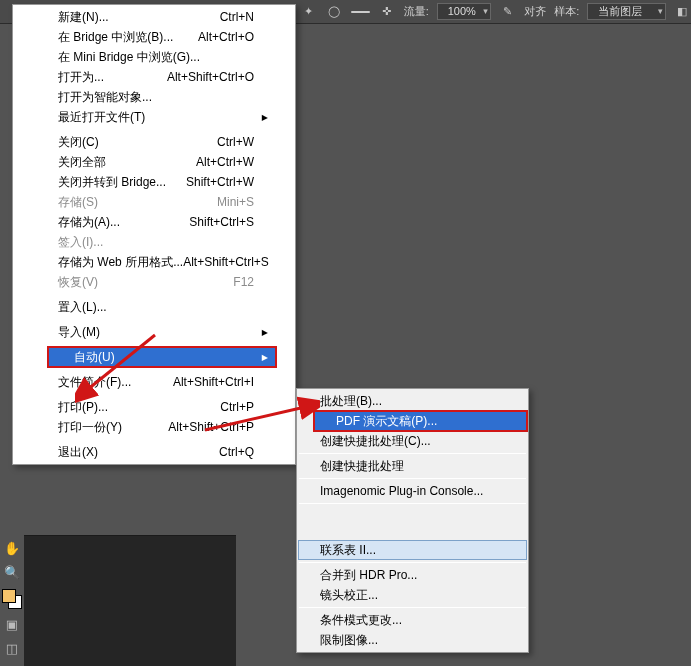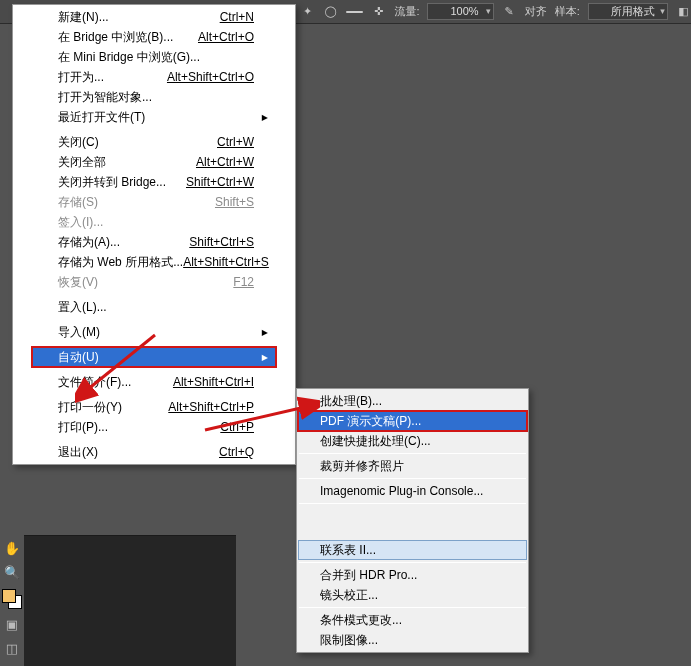--- a/index.html
+++ b/index.html
@@ -31,21 +31,21 @@
     width: 18px; height: 18px;
     display: inline-flex;
     align-items: center; justify-content: center;
     color: #c6c6c6;
   }
   .topbar .combo {
     background: #3a3a3a;
     border: 1px solid #666;
     color: #ddd;
     height: 17px;
-    padding: 0 14px 0 22px;
+    padding: 0 14px 0 10px;
     position: relative;
     font-size: 11px;
     line-height: 15px;
   }
   .topbar .combo::after{
     content:"▾";
     position:absolute; right:2px; top:0;
     font-size:9px; color:#bbb;
   }
   .topbar .lbl { color:#d0d0d0; }
@@ -105,32 +105,32 @@
     height: 20px;
     padding: 0 22px 0 26px;
     color: #000;
     position: relative;
     white-space: nowrap;
   }
   .menu-item.disabled { color: #8b8b8b; text-align: right; }
   .menu-item .shortcut {
     margin-left: auto;
     color: inherit;
-    text-decoration: underline;
   }
   .menu-item.has-sub::after{
     content:"▶";
     position:absolute;
     right:8px;
     font-size:8px;
     color:inherit;
   }
   .menu-item.selected {
     background:#2f6fd0;
     color:#fff;
+    margin-left:16px;
   }
   .menu-item.selected.has-sub::after{ color:#fff; }
   .menu-sep{
     height:1px;
     margin:2px 1px;
     background:#c9c9c9;
     border-bottom:1px solid #fff;
   }
   .menu-item.boxed{
     outline:2px solid #d01616;
@@ -172,21 +172,21 @@
 <div class="topbar">
   <span class="icon-btn">✦</span>
   <span class="icon-btn">◯</span>
   <span class="dash"></span>
   <span class="icon-btn">✜</span>
   <span class="lbl">流量:</span>
   <span class="combo">100%</span>
   <span class="icon-btn">✎</span>
   <span class="lbl">对齐</span>
   <span class="lbl">样本:</span>
-  <span class="combo" style="width:80px">所用格式</span>
+  <span class="combo" style="width:80px">当前图层</span>
   <span class="icon-btn">◧</span>
 </div>
 
 <div class="canvas-area"></div>
 
 <div class="left-tool-strip">
   <div class="tool">✋</div>
   <div class="tool">🔍</div>
   <div class="swatch-pair">
     <div class="bg"></div>
@@ -229,28 +229,28 @@
   <div class="menu-item">
     <span>关闭全部</span>
     <span class="shortcut">Alt+Ctrl+W</span>
   </div>
   <div class="menu-item">
     <span>关闭并转到 Bridge...</span>
     <span class="shortcut">Shift+Ctrl+W</span>
   </div>
   <div class="menu-item disabled">
     <span>存储(S)</span>
-    <span class="shortcut">Shift+S</span>
+    <span class="shortcut">Mini+S</span>
+  </div>
+  <div class="menu-item">
+    <span>存储为(A)...</span>
+    <span class="shortcut">Shift+Ctrl+S</span>
   </div>
   <div class="menu-item disabled">
     <span>签入(I)...</span>
-  </div>
-  <div class="menu-item">
-    <span>存储为(A)...</span>
-    <span class="shortcut">Shift+Ctrl+S</span>
   </div>
   <div class="menu-item">
     <span>存储为 Web 所用格式...</span>
     <span class="shortcut">Alt+Shift+Ctrl+S</span>
   </div>
   <div class="menu-item disabled">
     <span>恢复(V)</span>
     <span class="shortcut">F12</span>
   </div>
 
@@ -275,27 +275,27 @@
   <div class="menu-sep"></div>
 
   <div class="menu-item">
     <span>文件简介(F)...</span>
     <span class="shortcut">Alt+Shift+Ctrl+I</span>
   </div>
 
   <div class="menu-sep"></div>
 
   <div class="menu-item">
+    <span>打印(P)...</span>
+    <span class="shortcut">Ctrl+P</span>
+  </div>
+  <div class="menu-item">
     <span>打印一份(Y)</span>
     <span class="shortcut">Alt+Shift+Ctrl+P</span>
   </div>
-  <div class="menu-item">
-    <span>打印(P)...</span>
-    <span class="shortcut">Ctrl+P</span>
-  </div>
 
   <div class="menu-sep"></div>
 
   <div class="menu-item">
     <span>退出(X)</span>
     <span class="shortcut">Ctrl+Q</span>
   </div>
 </div>
 
 <div class="submenu">
@@ -303,21 +303,21 @@
     <span>批处理(B)...</span>
   </div>
   <div class="menu-item selected boxed">
     <span>PDF 演示文稿(P)...</span>
   </div>
   <div class="menu-item">
     <span>创建快捷批处理(C)...</span>
   </div>
   <div class="menu-sep"></div>
   <div class="menu-item">
-    <span>裁剪并修齐照片</span>
+    <span>创建快捷批处理</span>
   </div>
   <div class="menu-sep"></div>
   <div class="menu-item">
     <span>Imagenomic Plug-in Console...</span>
   </div>
   <div class="menu-sep"></div>
   <div class="menu-item hover-blue">
     <span>联系表 II...</span>
   </div>
   <div class="menu-sep"></div>

